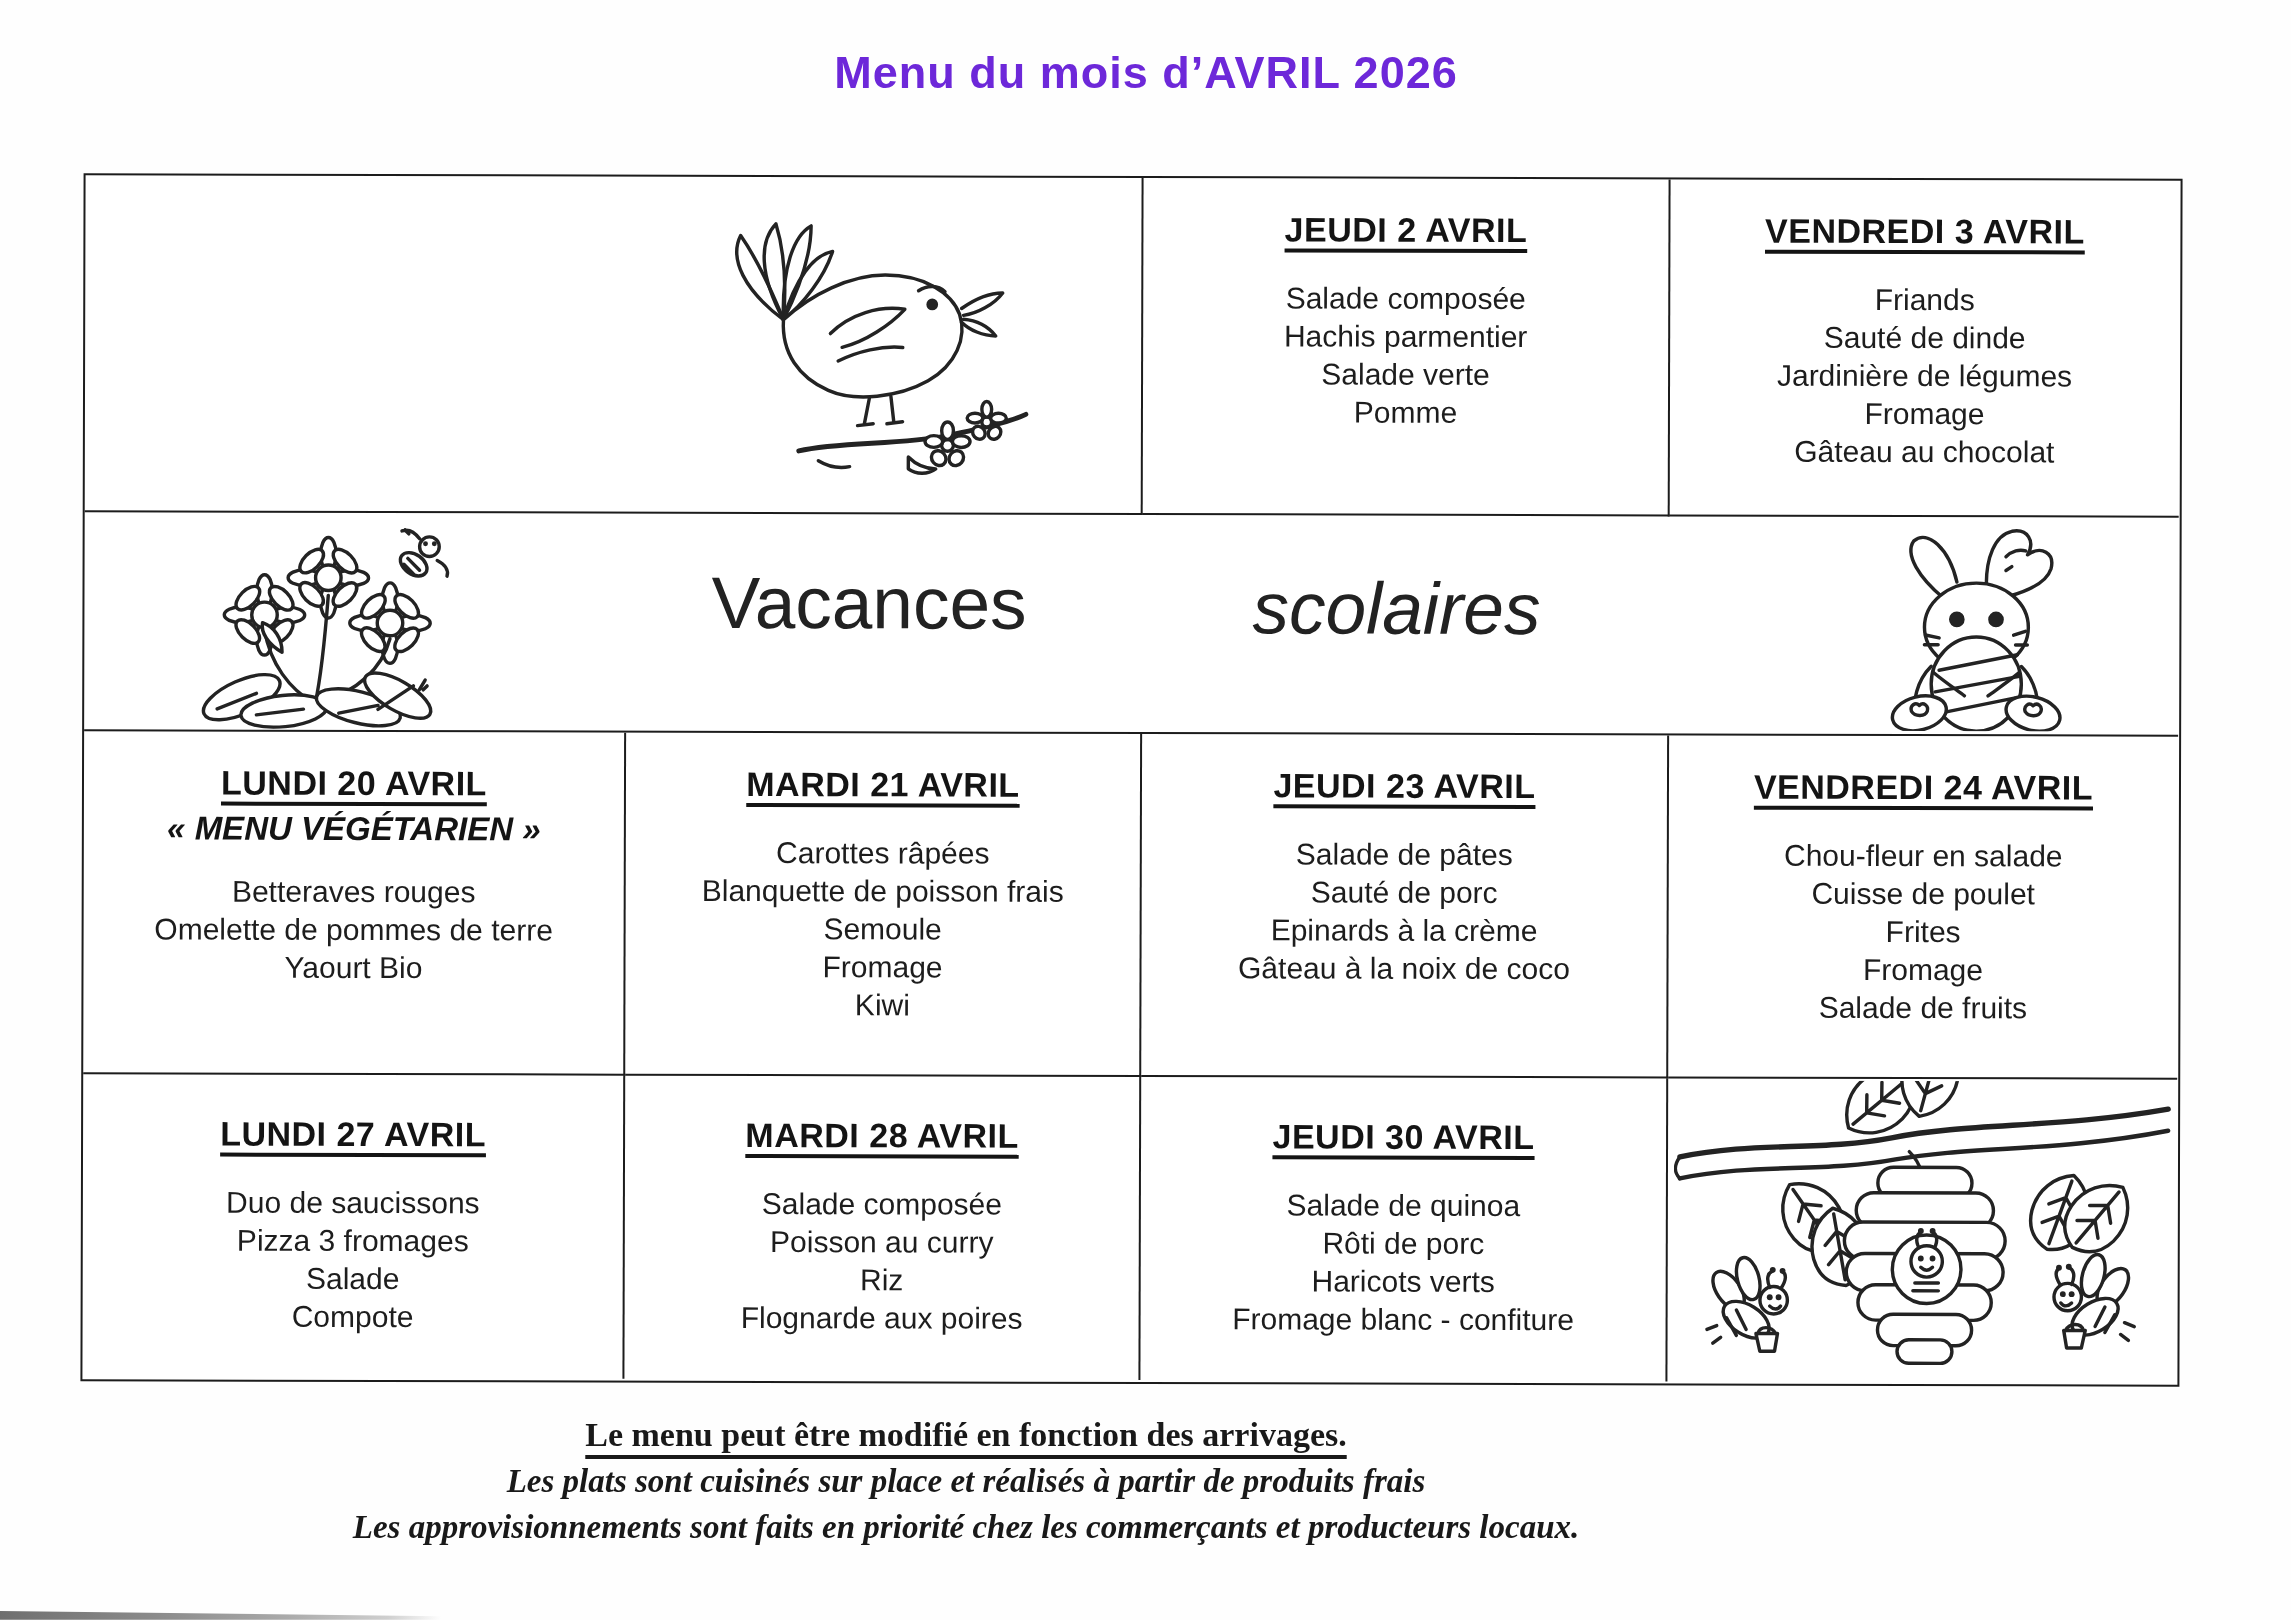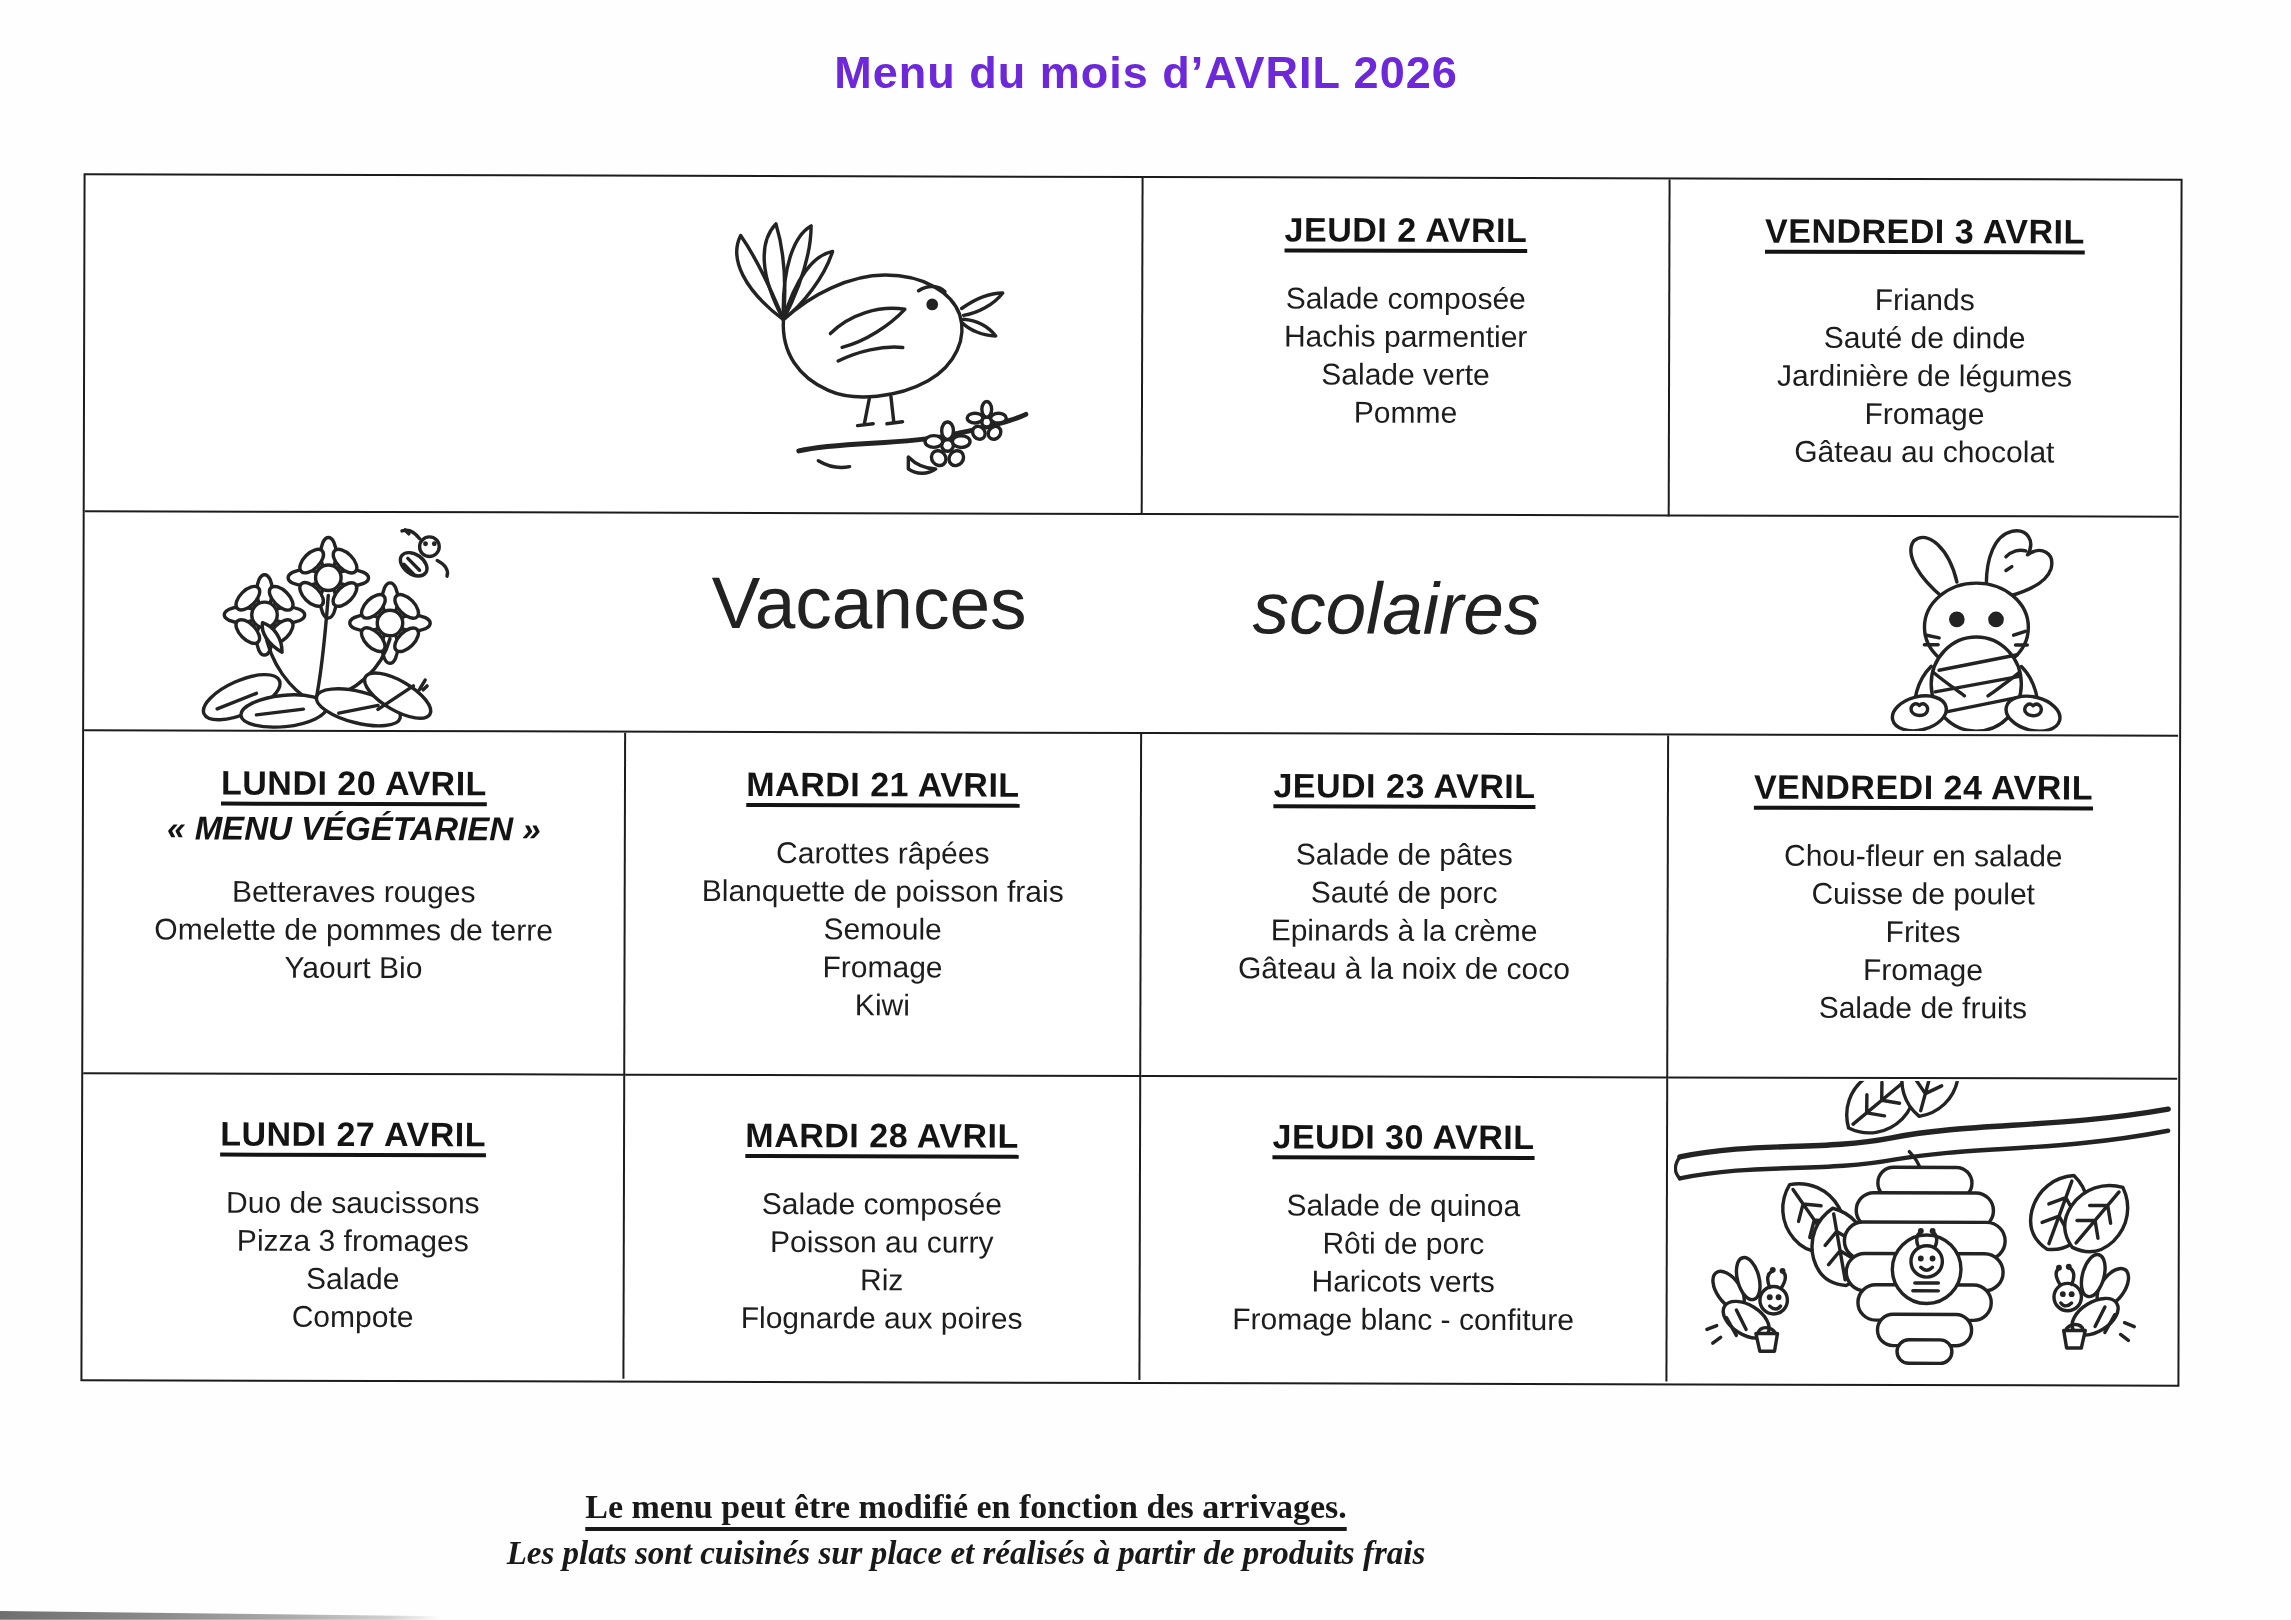--- a/index.html
+++ b/index.html
@@ -32,21 +32,21 @@
   .day-subtitle{font-size:33px;font-weight:bold;font-style:italic;margin-top:6.9px;color:#141414;}
   .menu-items{margin-top:30px;font-size:30px;line-height:38px;color:#1d1d1d;}
   .vac-word{position:absolute;font-size:73px;color:#222;}
   .vac-word.w1{left:627px;top:47px;}
   .vac-word.w2{left:1168px;top:51px;font-style:italic;}
   .clip{position:absolute;}
   .clip svg{display:block;}
   .ln{stroke:#232323;fill:none;stroke-width:3.5;stroke-linecap:round;stroke-linejoin:round;}
   .lnw{stroke:#232323;fill:#ffffff;stroke-width:3.5;stroke-linecap:round;stroke-linejoin:round;}
   .fil{fill:#232323;stroke:none;}
-  .footer{position:absolute;left:0;top:1488px;width:1932px;text-align:center;
+  .footer{position:absolute;left:0;top:1416px;width:1932px;text-align:center;
     font-family:"Liberation Serif", serif;color:#191919;}
   .footer-line1{font-size:34px;font-weight:bold;
     text-decoration:underline;text-decoration-thickness:3.9px;text-underline-offset:8.8px;}
   .footer-line2,.footer-line3{font-size:33px;font-weight:bold;font-style:italic;margin-top:8.8px;}
   .scan-artifact{position:absolute;left:0;top:1611px;width:441px;height:8.8px;
     background:linear-gradient(to right,#6f6f6f 0%,#8a8a8a 35%,#aaaaaa 65%,#cfcfcf 88%,rgba(255,255,255,0) 100%);
     clip-path:polygon(0 0,100% 60%,100% 100%,0 100%);}
 </style>
 </head>
 <body>
@@ -339,16 +339,17 @@
           <path class="ln" d="M-40,34 L-48,40 M-44,22 L-54,26"></path>
         </g>
       </svg>
     </div>
   </div>
 </div>
 
 <div class="footer">
   <div class="footer-line1">Le menu peut être modifié en fonction des arrivages.</div>
   <div class="footer-line2">Les plats sont cuisinés sur place et réalisés à partir de produits frais</div>
+  <div class="footer-line3">Les approvisionnements sont faits en priorité chez les commerçants et producteurs locaux.</div>
 </div>
 
 <div class="scan-artifact"></div>
 
 
 </body></html>

